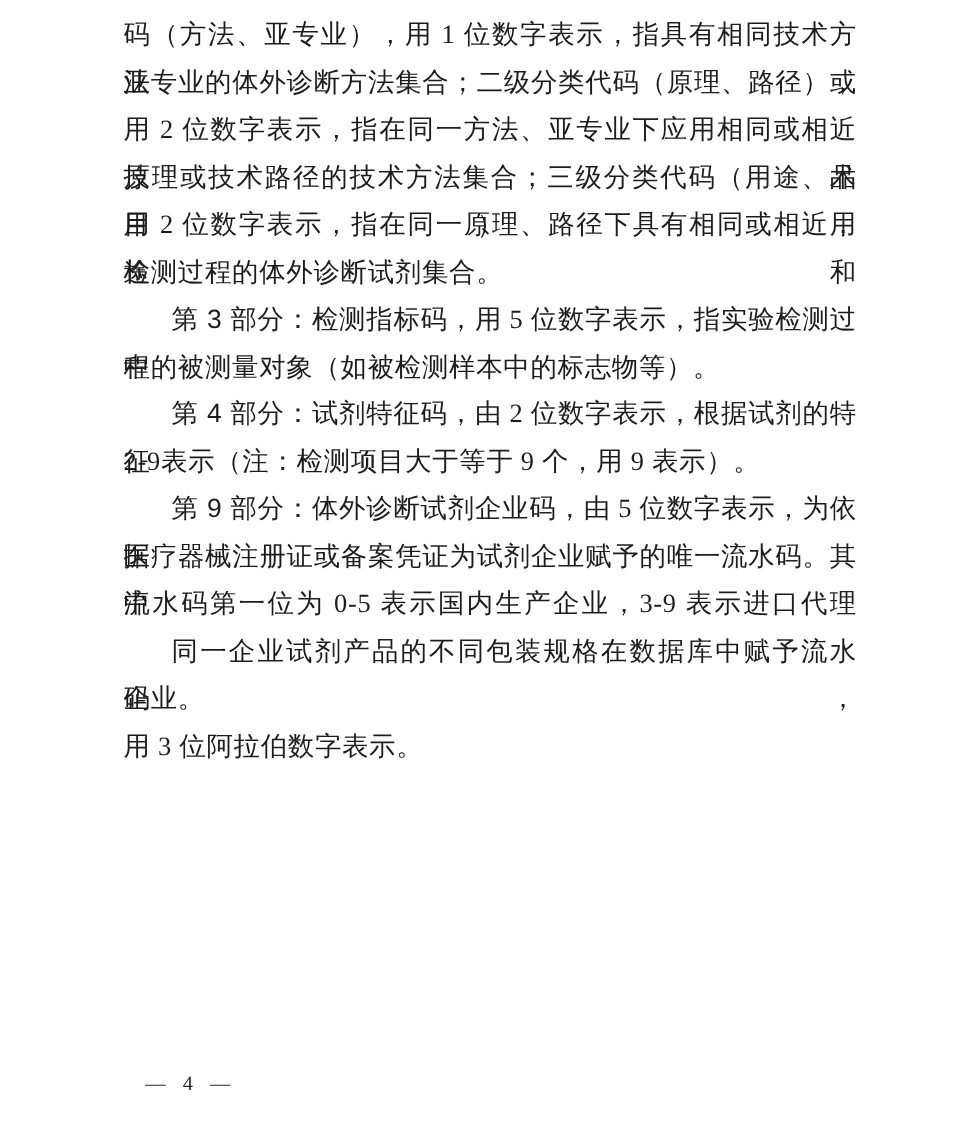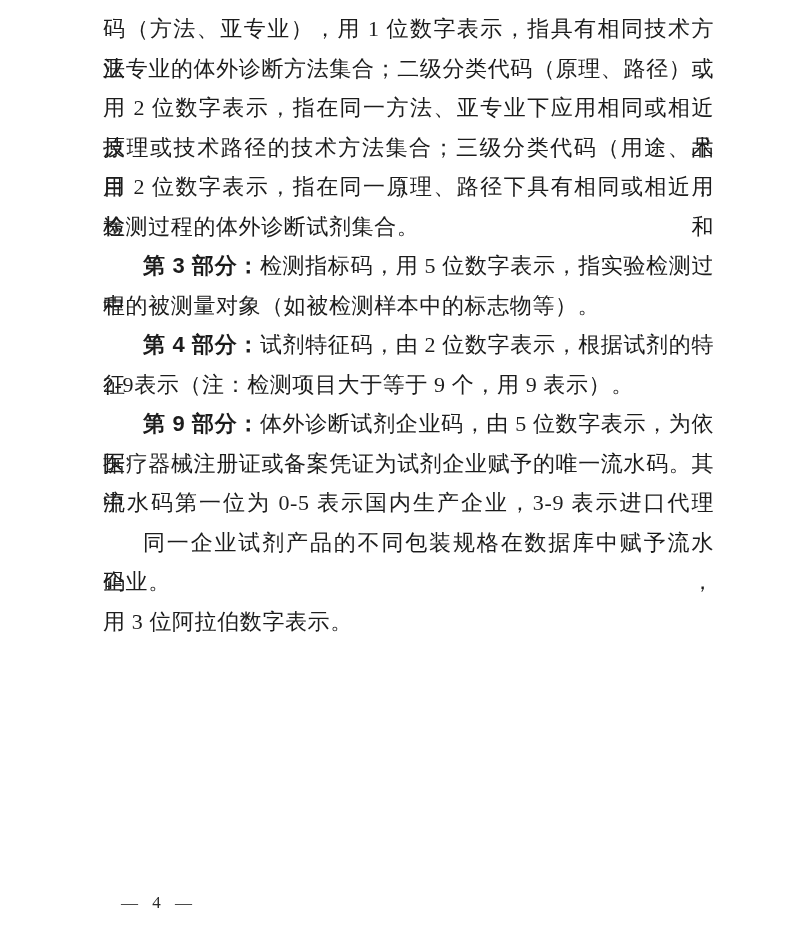--- a/index.html
+++ b/index.html
@@ -32,21 +32,21 @@
     text-align-last: left;
     letter-spacing: 0.6px;
   }
   .line.j {
     text-align-last: justify;
   }
   .line.indent {
     text-indent: 40px;
   }
   .lead {
-    font-weight: 700;
+    font-weight: 400;
     font-family: "Liberation Sans", "DejaVu Sans", sans-serif;
   }
   .footer-page {
     position: absolute;
     left: 121px;
     top: 893px;
     font-size: 17px;
     letter-spacing: 5px;
     color: #2a2a2a;
     font-family: "Liberation Serif", "DejaVu Serif", serif;

